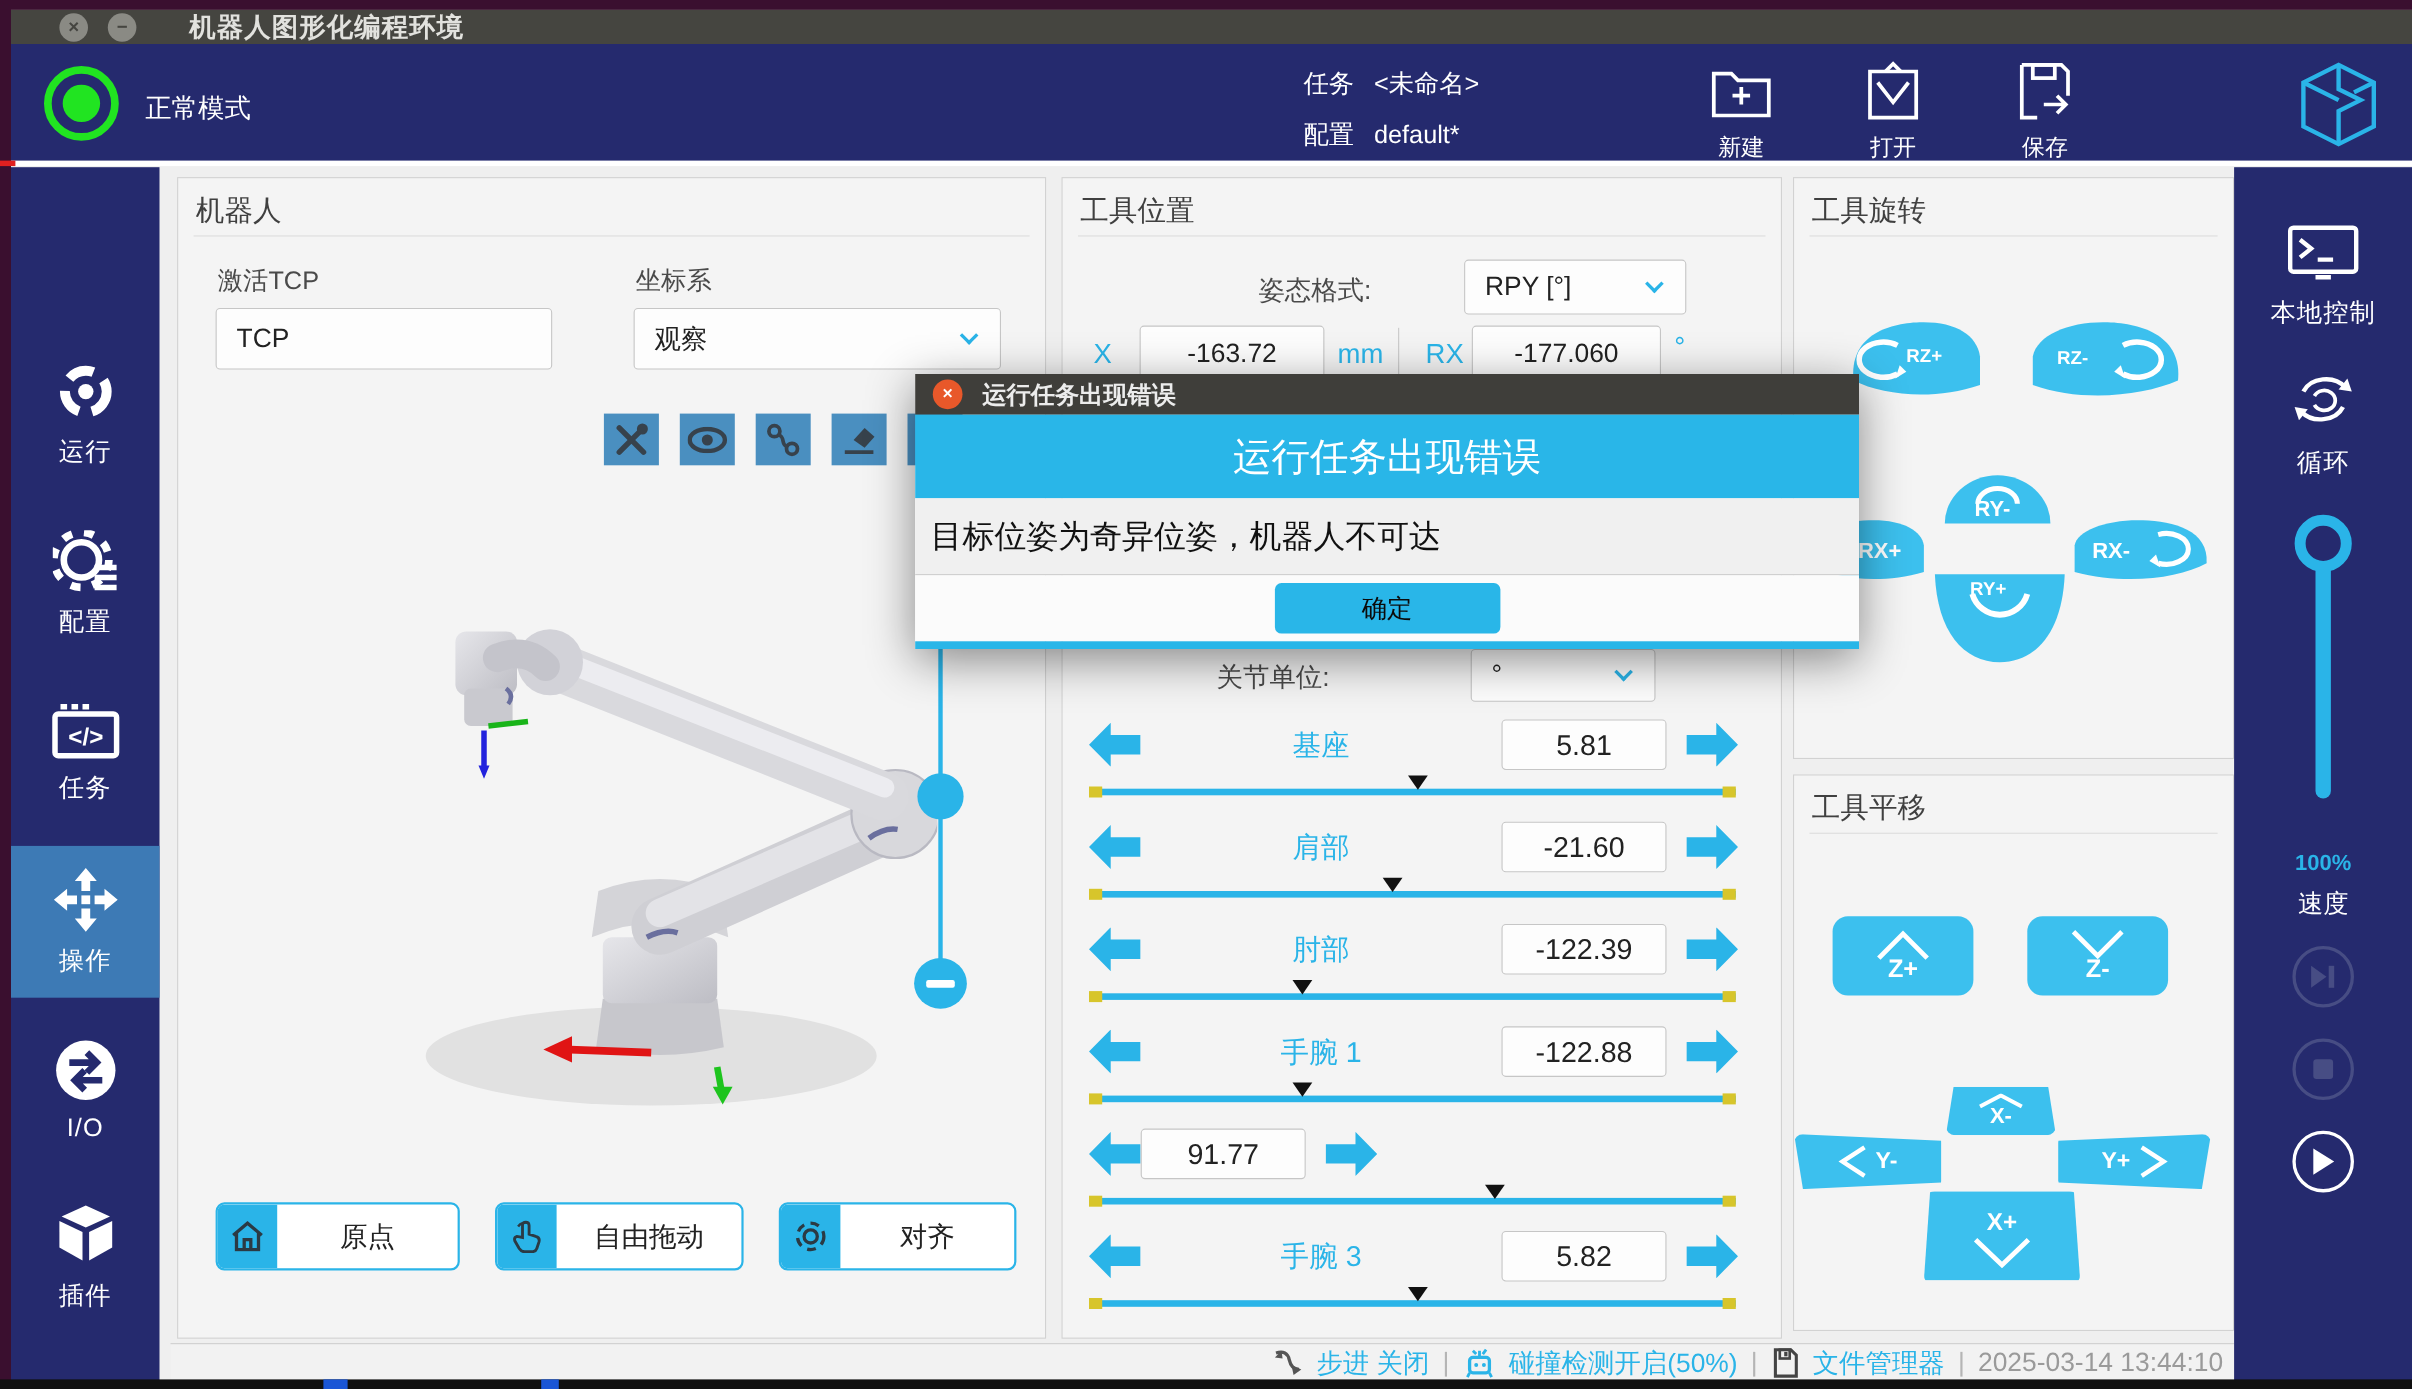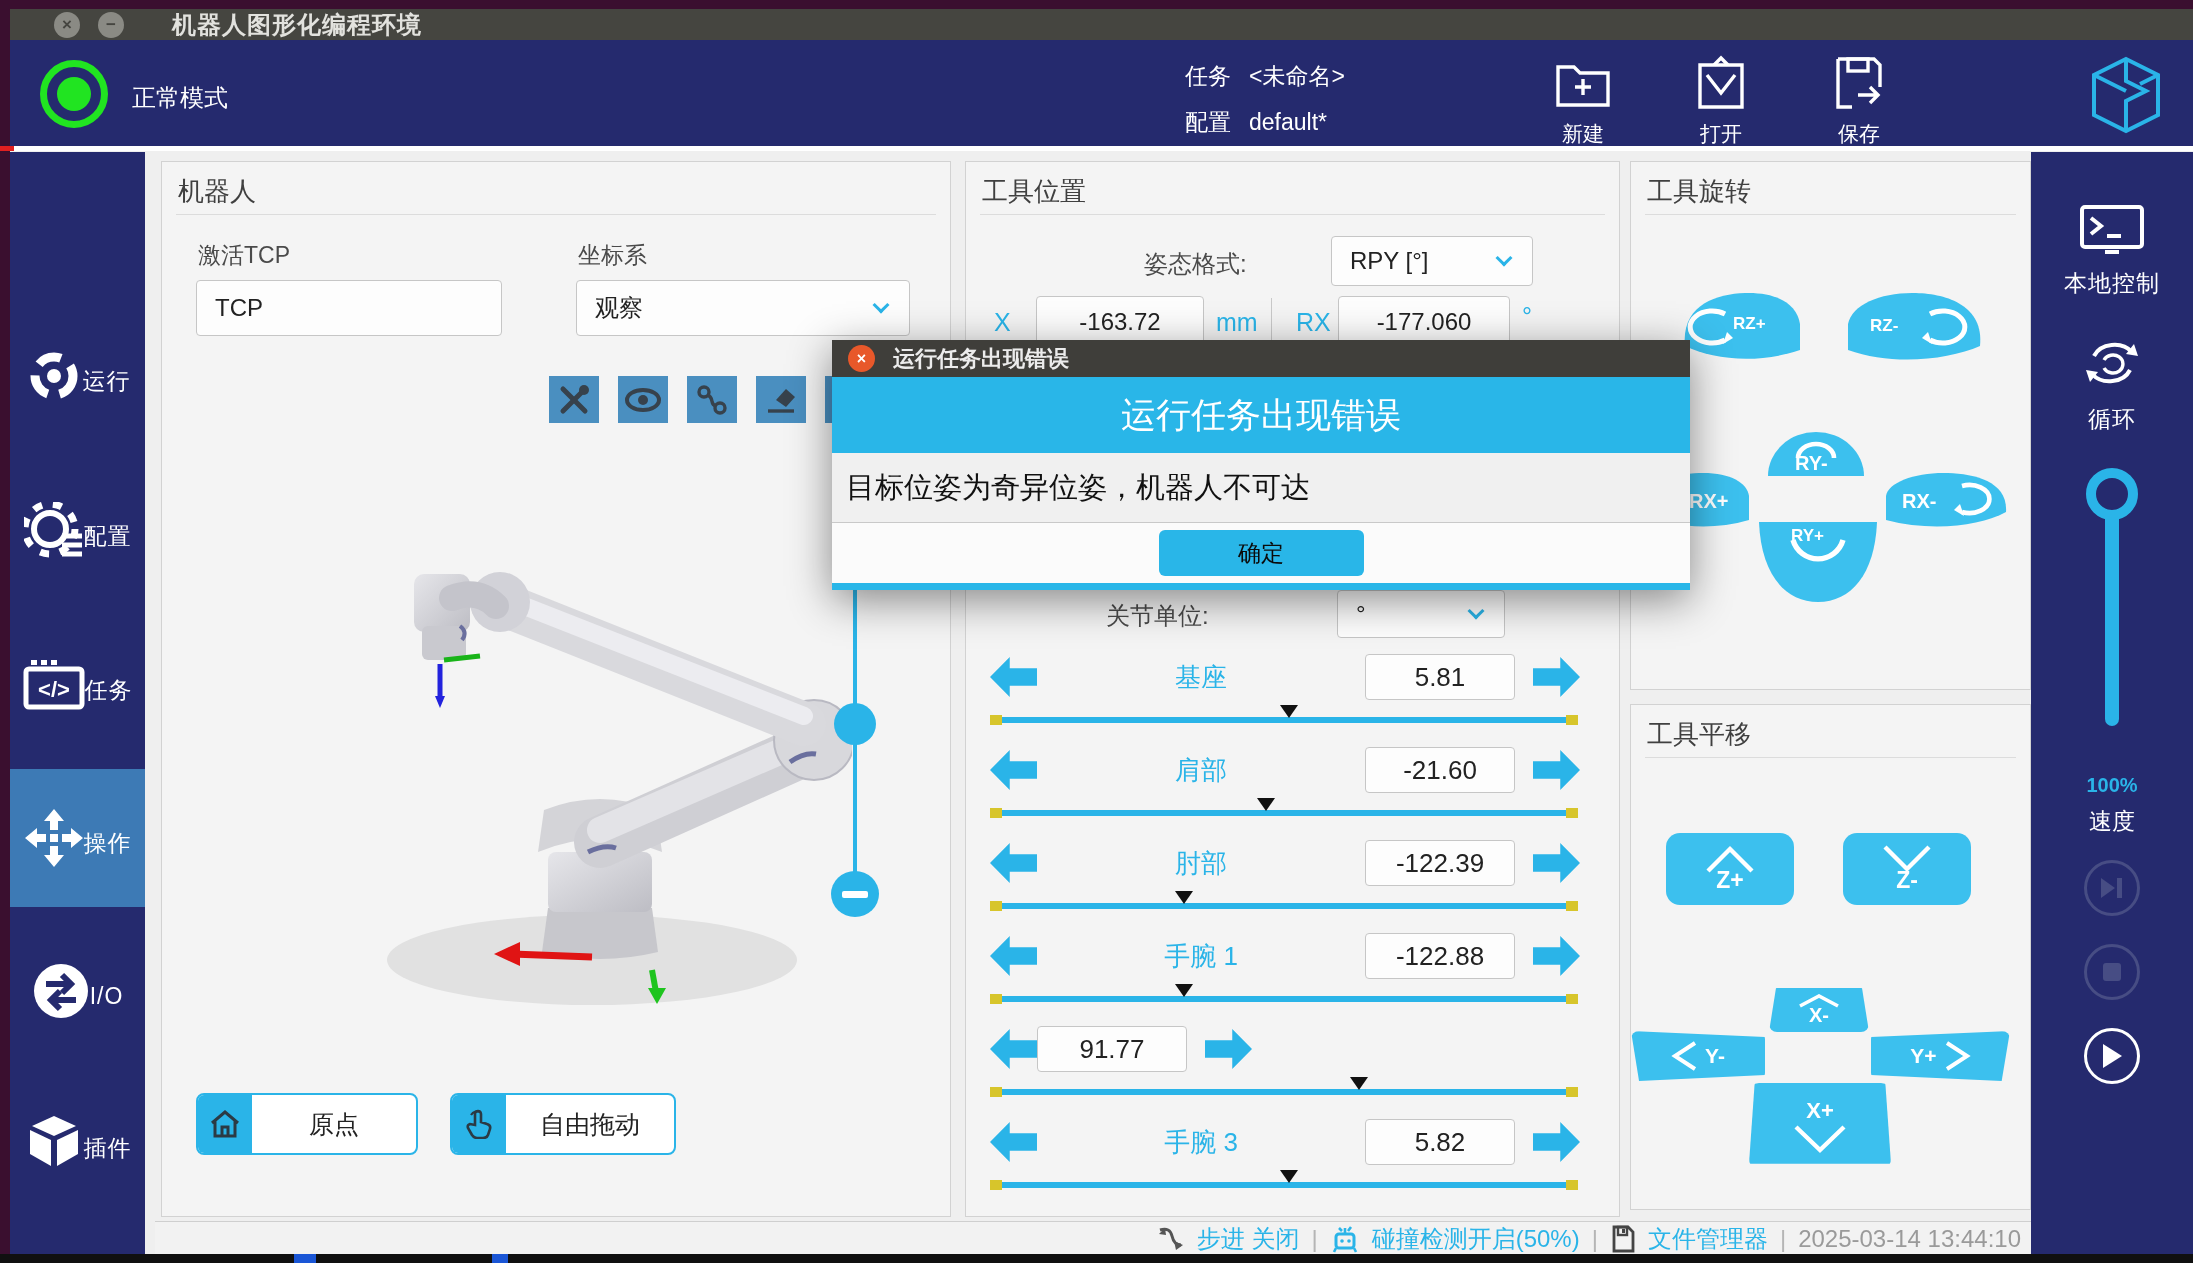--- a/index.html
+++ b/index.html
@@ -23,21 +23,21 @@
   .task-block .row span { margin-right:18px; }
   .hdr-action { position:absolute; top:12px; width:110px; text-align:center; color:#fff; }
   .hdr-action .ic { height:62px; display:flex; align-items:center; justify-content:center; }
   .hdr-action .lbl { font-size:21px; margin-top:6px; }
   .logo { position:absolute; left:2078px; top:15px; }
 
   
   .sidebar { position:absolute; left:10px; top:152px; width:135px; height:1111px; background:#252a6e; z-index:4; }
   .sep-line { position:absolute; left:10px; top:146px; width:2183px; height:5px; background:#ffffff; z-index:6; }
   .sep-red { position:absolute; left:0; top:146px; width:14px; height:5px; background:#e02020; z-index:7; }
-  .side-item { position:absolute; left:0; width:135px; height:138px; display:flex; flex-direction:row; align-items:center; justify-content:center; color:#fff; }
+  .side-item { position:absolute; left:0; width:135px; height:138px; display:flex; flex-direction:column; align-items:center; justify-content:center; color:#fff; }
   .side-item .lbl { font-size:23px; margin-top:10px; letter-spacing:1px; }
   .side-item.active { background:#3d7ab5; }
 
   
   .panel { position:absolute; background:#f4f4f4; border:1px solid #d2d2d2; }
   .panel-title { position:absolute; left:16px; top:12px; font-size:26px; color:#404040; }
   .panel-divider { position:absolute; left:14px; right:14px; top:52px; height:1px; background:#dcdcdc; }
 
   .robot-panel { left:161px; top:161px; width:790px; height:1056px; }
   .tp-panel    { left:965px; top:161px; width:655px; height:1056px; }
@@ -354,20 +354,29 @@
       <div class="lbl">原点</div>
     </div>
     <div class="rbtn" style="left:288px; width:226px;">
       <div class="ic">
           <svg width="28" height="30" viewBox="0 0 28 30">
             <path d="M10 12 V5 a3 3 0 0 1 6 0 v8 l6 2 q4 1 3 5 l-2 6 q-1 3 -5 3 h-6 q-3 0 -5 -3 l-4 -7 q-1 -3 2 -4 l5 1 Z" fill="none" stroke="#2b3a44" stroke-width="2.6"></path>
             <path d="M6 6 a8 8 0 0 1 10 -3" fill="none" stroke="#2b3a44" stroke-width="2.2"></path>
           </svg>
         </div>
       <div class="lbl">自由拖动</div>
+    </div>
+    <div class="rbtn" style="left:546px; width:216px;">
+      <div class="ic">
+          <svg width="30" height="30" viewBox="0 0 30 30">
+            <circle cx="15" cy="15" r="6" fill="none" stroke="#2b3a44" stroke-width="3"></circle>
+            <circle cx="15" cy="15" r="12" fill="none" stroke="#2b3a44" stroke-width="3" stroke-dasharray="8 6"></circle>
+          </svg>
+        </div>
+      <div class="lbl">对齐</div>
     </div>
   </div>
 
   <div class="panel tp-panel">
     <div class="panel-title">工具位置</div>
     <div class="panel-divider"></div>
 
     <div class="pose-row">
       <div class="field-label" style="left:178px; top:12px; font-size:24px;">姿态格式:</div>
       <div class="input-box" style="left:365px; top:0px; width:202px; height:50px;">

